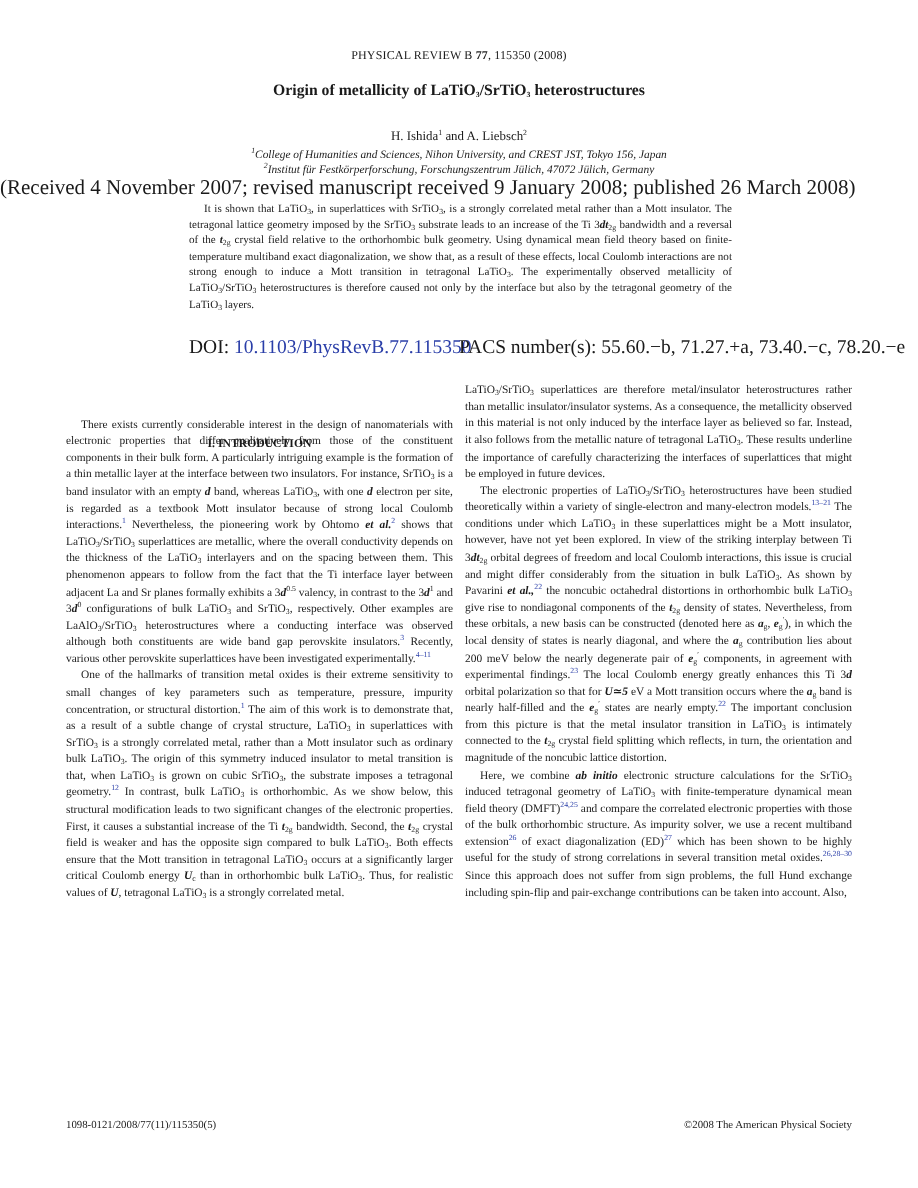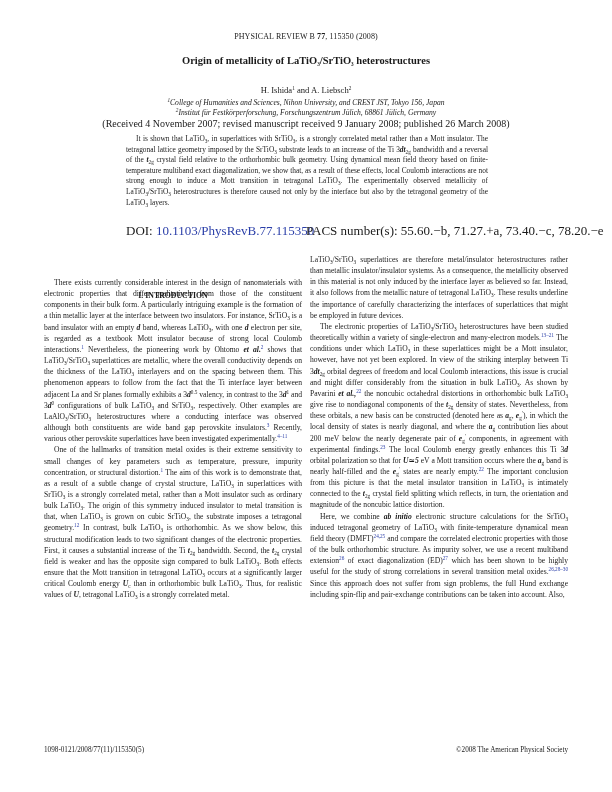--- a/index.html
+++ b/index.html
@@ -22,22 +22,22 @@
       position: absolute; top: 85px; left: 0; width: 612px; text-align: center;
       font-size: 8.6px;
     }
     .affil {
       position: absolute; left: 0; width: 612px; text-align: center;
       font-size: 7.6px; font-style: italic;
     }
     .affil1 { top: 98px; }
     .affil2 { top: 108px; }
     .received {
-      position: absolute; top: 118px; left: 0; width: 612px; text-align: center;
-      font-size: 10px;
+      position: absolute; top: 118px; left: 0; width: 612px; text-align: left;
+      font-size: 14px;
     }
     .abstract {
       position: absolute; top: 134px; left: 126px; width: 362px;
       font-size: 7.4px; line-height: 10.6px; text-align: justify;
       text-indent: 10px;
     }
     .doi-line {
       position: absolute; top: 223px; left: 126px; width: 362px;
       font-size: 13px; height: 10px;
     }
@@ -78,21 +78,21 @@
   <div class="running-head">
     <span>PHYSICAL REVIEW B</span>
     <b>77</b><span>, 115350 (2008)</span>
   </div>
 
   <div class="title"><span>Origin of metallicity of LaTiO</span><sub>3</sub><span>/SrTiO</span><sub>3</sub><span> heterostructures</span></div>
 
   <div class="authors"><span>H. Ishida</span><sup>1</sup><span> and </span><span>A. Liebsch</span><sup>2</sup></div>
 
   <div class="affil affil1"><sup>1</sup><span>College of Humanities and Sciences, Nihon University, and CREST JST, Tokyo 156, Japan</span></div>
-  <div class="affil affil2"><sup>2</sup><span>Institut für Festkörperforschung, Forschungszentrum Jülich, 68861 Jülich, Germany</span></div>
+  <div class="affil affil2"><sup>2</sup><span>Institut für Festkörperforschung, Forschungszentrum Jülich, 47072 Jülich, Germany</span></div>
 
   <div class="received">(Received 4 November 2007; revised manuscript received 9 January 2008; published 26 March 2008)</div>
 
   <div class="abstract"><span>It is shown that LaTiO</span><sub>3</sub><span>, in superlattices with SrTiO</span><sub>3</sub><span>, is a strongly correlated metal rather than a Mott insulator. The tetragonal lattice geometry imposed by the SrTiO</span><sub>3</sub><span> substrate leads to an increase of the Ti 3</span><i>dt</i><sub>2g</sub><span> bandwidth and a reversal of the </span><i>t</i><sub>2g</sub><span> crystal field relative to the orthorhombic bulk geometry. Using dynamical mean field theory based on finite-temperature multiband exact diagonalization, we show that, as a result of these effects, local Coulomb interactions are not strong enough to induce a Mott transition in tetragonal LaTiO</span><sub>3</sub><span>. The experimentally observed metallicity of LaTiO</span><sub>3</sub><span>/SrTiO</span><sub>3</sub><span> heterostructures is therefore caused not only by the interface but also by the tetragonal geometry of the LaTiO</span><sub>3</sub><span> layers.</span></div>
 
   <div class="doi-line">
     <span class="doi-label"><span>DOI: </span><a class="doi-link">10.1103/PhysRevB.77.115350</a></span>
     <span class="pacs">PACS number(s): 55.60.−b, 71.27.+a, 73.40.−c, 78.20.−e</span>
   </div>
 

